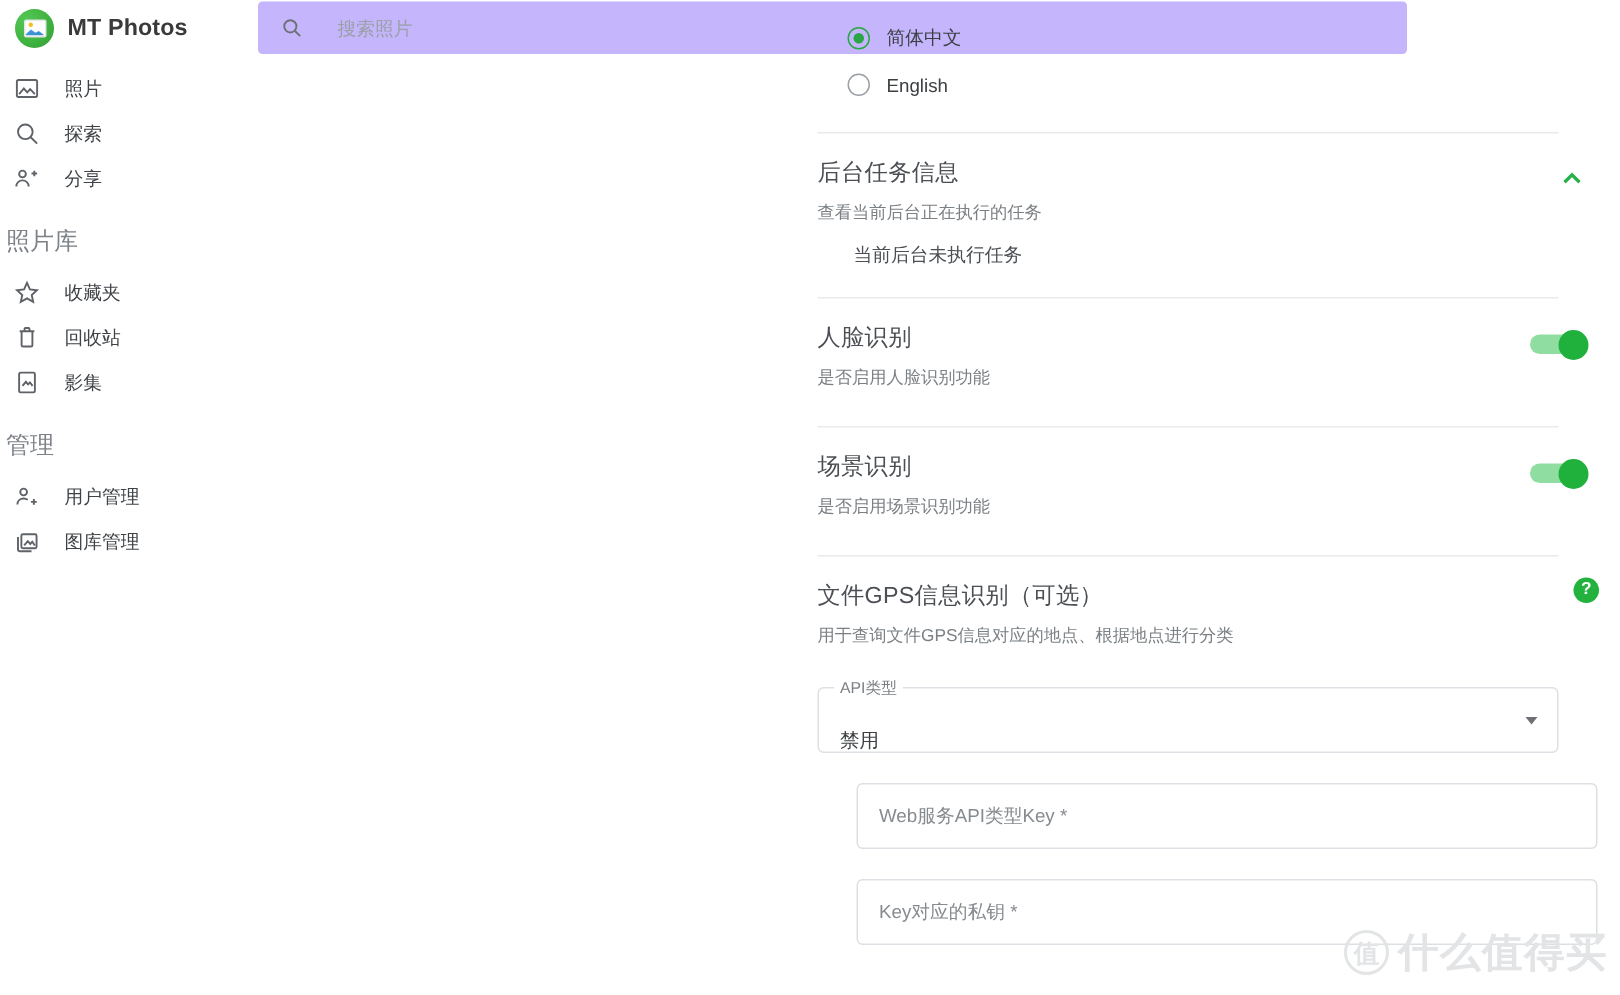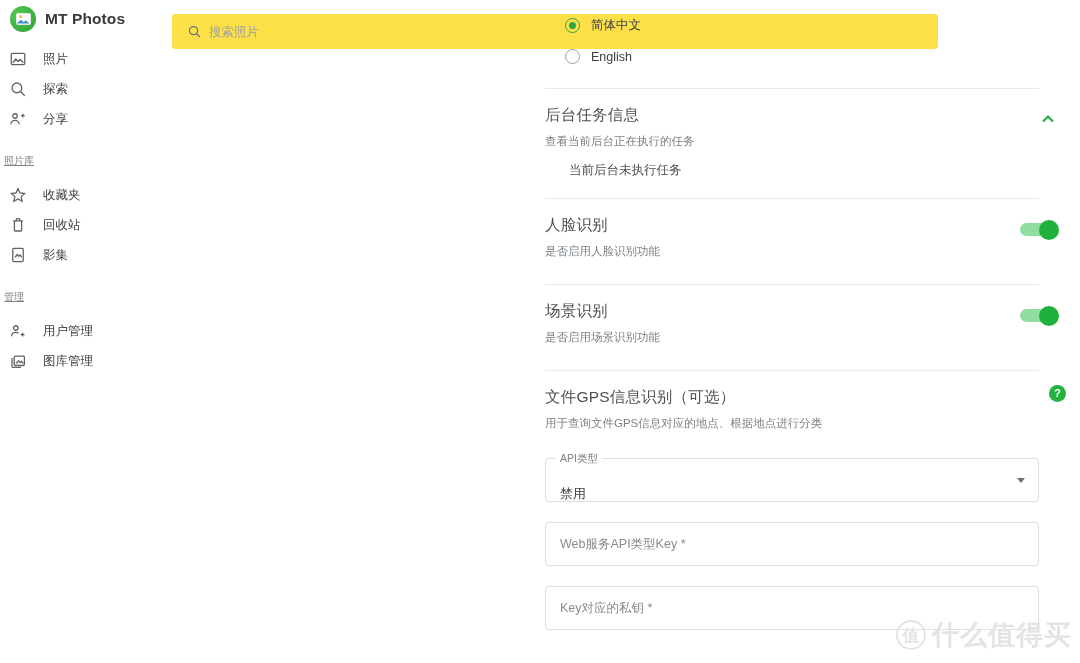--- a/index.html
+++ b/index.html
@@ -41,24 +41,24 @@
   }
   .logo-photo:after {
     content:""; position:absolute; left:2px; top:1.5px; width:3px; height:3px;
     border-radius:50%; background:#f3c01f;
   }
   .brand-name {
     font-size: 15.5px; font-weight: bold; color: #3a3a3a; letter-spacing: .1px;
     white-space: nowrap;
   }
   .searchbar {
-    position: absolute; left: 172px; top: 14px;
+    position: absolute; left: 172px; top: 1px;
     width: 766px; height: 35px;
-    background: #fde047; border-radius: 3px;
-    display: flex; align-items: center; padding-left: 15px; gap: 7px;
+    background: #c4b5fd; border-radius: 3px;
+    display: flex; align-items: center; padding-left: 15px; gap: 23px;
   }
   .search-icon { width: 15px; height: 15px; flex: 0 0 15px; color: #6d7176; }
   .search-input {
     border: none; outline: none; background: transparent;
     font-family: inherit; font-size: 12.5px; color: #3c4043;
     width: 600px; height: 20px; padding: 0;
   }
   .search-input::placeholder { color: #9aa0a6; }
 
   
@@ -76,22 +76,22 @@
     width: 18px; height: 18px; flex: 0 0 18px; margin-left: 4px;
     color: #5f6368; display:flex; align-items:center; justify-content:center;
   }
   .nav-item .lbl {
     margin-left: 16px; font-size: 12.5px; color: #3f4246; white-space: nowrap;
   }
   .nav-item.active { background: #e9f7ec; }
   .nav-item.active .ico { color: #30b44a; }
   .nav-item.active .lbl { color: #30b44a; }
   .nav-group-title {
-    font-size: 10px; color: #7d8288; padding-left: 4px; height: 22px;
-    display: flex; align-items: center; text-decoration: underline;
+    font-size: 16px; color: #7d8288; padding-left: 4px; height: 22px;
+    display: flex; align-items: center;
   }
   .spacer-sm { height: 8px; }
   .spacer-md { height: 16px; }
 
   
   .content {
     position: absolute; left: 504px; top: 0; width: 576px; height: 663px;
     overflow: hidden;
   }
   .divider { height: 1px; background: #e8eaed; margin: 0 41px 0 41px; }
@@ -157,21 +157,21 @@
   }
   .select-caret {
     position: absolute; right: 13px; top: 19px;
     width: 0; height: 0;
     border-left: 4.5px solid transparent; border-right: 4.5px solid transparent;
     border-top: 5px solid #6d7176;
   }
   .text-input {
     width: 100%; height: 44px; border: 1px solid #dcdfe3; border-radius: 4px;
     background: #fff; font-family: inherit; font-size: 12.5px; color: #3c4043;
-    padding: 0 14px; outline: none;
+    padding: 0 14px; outline: none; margin-left: 26px;
   }
   .text-input::placeholder { color: #868b90; }
 
   
   .watermark {
     position: absolute; right: 8px; bottom: 10px;
     display: flex; align-items: center; gap: 6px;
     color: #e2e4e6; pointer-events: none; user-select: none;
   }
   .wm-circle {

